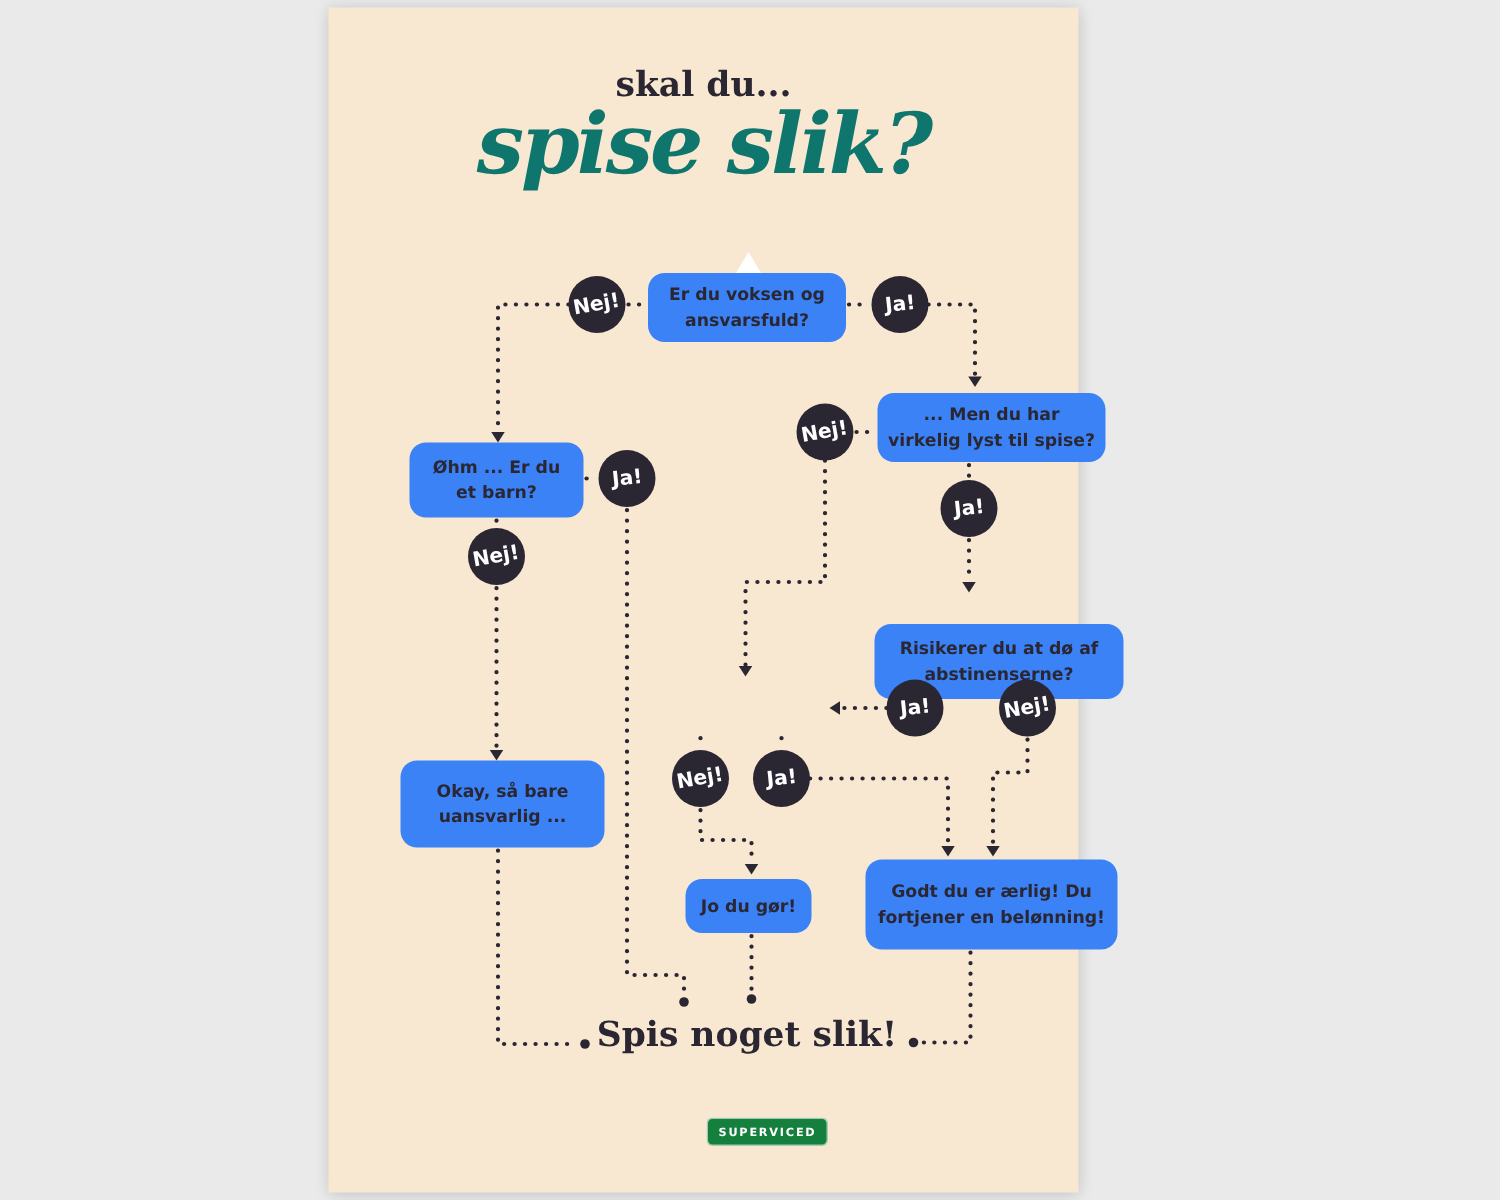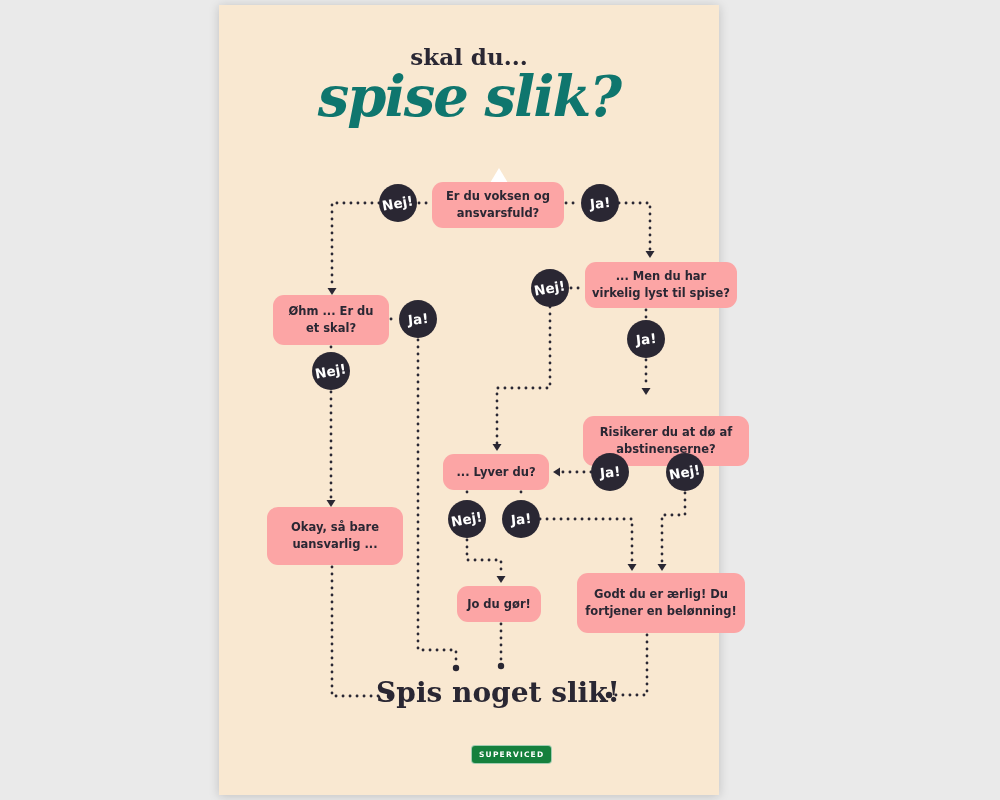--- a/index.html
+++ b/index.html
@@ -5,34 +5,34 @@
   html,body{margin:0;padding:0;}
   .stage{position:relative;width:1000px;height:800px;background:#eaeaea;overflow:hidden;
          font-family:"DejaVu Sans",sans-serif;}
   .poster{position:absolute;left:219px;top:5px;width:500px;height:790px;
           background:#f9e8d1;box-shadow:0 1px 10px rgba(0,0,0,.18);}
   .supertitle{position:absolute;left:0;top:38px;width:100%;text-align:center;
           font-family:"DejaVu Serif",serif;font-weight:bold;font-size:23px;color:#2a2733;}
   .title{position:absolute;left:0;top:58px;width:100%;text-align:center;
           font-family:"DejaVu Serif",serif;font-weight:bold;font-style:italic;
           font-size:56px;letter-spacing:-2px;color:#0f766e;}
-  .box{position:absolute;background:#fca5a5;border-radius:11px;color:#2a2733;
+  .box{position:absolute;background:#3b82f6;border-radius:11px;color:#2a2733;
        display:flex;align-items:center;justify-content:center;text-align:center;
        font-size:11.5px;font-weight:700;line-height:1.45;padding:3px 6px;
        box-sizing:border-box;white-space:pre-line;}
   .tail{position:absolute;width:0;height:0;border-left:9px solid transparent;
         border-right:9px solid transparent;border-bottom:15px solid #ffffff;
         left:271px;top:163px;}
   .badge{position:absolute;width:38px;height:38px;border-radius:50%;background:#2a2733;
          color:#fff;display:flex;align-items:center;justify-content:center;
          font-size:13.5px;font-weight:700;}
   .badge.no span{display:inline-block;transform:rotate(-10deg);}
   .badge.yes span{display:inline-block;transform:rotate(-6deg);}
   .conclusion{position:absolute;left:89px;top:671px;width:380px;text-align:center;
-          font-family:"DejaVu Serif",serif;font-weight:bold;font-size:28px;color:#2a2733;}
+          font-family:"DejaVu Serif",serif;font-weight:bold;font-size:23px;color:#2a2733;}
   .brand{position:absolute;left:252px;top:740px;background:#15803d;color:#fff;
          border-radius:4px;padding:4px 7px;font-size:7.5px;font-weight:700;
          letter-spacing:1.2px;border:1px solid rgba(255,255,255,.6);}
   svg.wires{position:absolute;left:0;top:0;pointer-events:none;}
   svg.wires polyline{fill:none;stroke:#2a2733;stroke-width:2.8;
          stroke-linecap:round;stroke-dasharray:0.1 6.9;}
   svg.wires polygon, svg.wires circle{fill:#2a2733;}
 </style>
 </head>
 <body>
@@ -84,24 +84,23 @@
     <div class="supertitle">skal du...</div>
     <div class="title">spise slik?</div>
 
     <div class="tail"></div>
 
     <div class="box" style="left:213px;top:177px;width:132px;height:46px;">Er du voksen og
 ansvarsfuld?</div>
     <div class="box" style="left:366px;top:257px;width:152px;height:46px;">... Men du har
 virkelig lyst til spise?</div>
     <div class="box" style="left:54px;top:290px;width:116px;height:50px;">Øhm ... Er du
-et skal?</div>
+et barn?</div>
     <div class="box" style="left:364px;top:388px;width:166px;height:50px;margin-top:23px;">Risikerer du at dø af
 abstinenserne?</div>
-    <div class="box" style="left:224px;top:449px;width:106px;height:36px;">... Lyver du?</div>
     <div class="box" style="left:48px;top:502px;width:136px;height:58px;">Okay, så bare
 uansvarlig ...</div>
     <div class="box" style="left:238px;top:581px;width:84px;height:36px;">Jo du gør!</div>
     <div class="box" style="left:358px;top:568px;width:168px;height:60px;">Godt du er ærlig! Du
 fortjener en belønning!</div>
 
     <div class="badge no" style="left:160px;top:179px;">
         <span>Nej!</span>
       </div>
     <div class="badge yes" style="left:362px;top:179px;">

